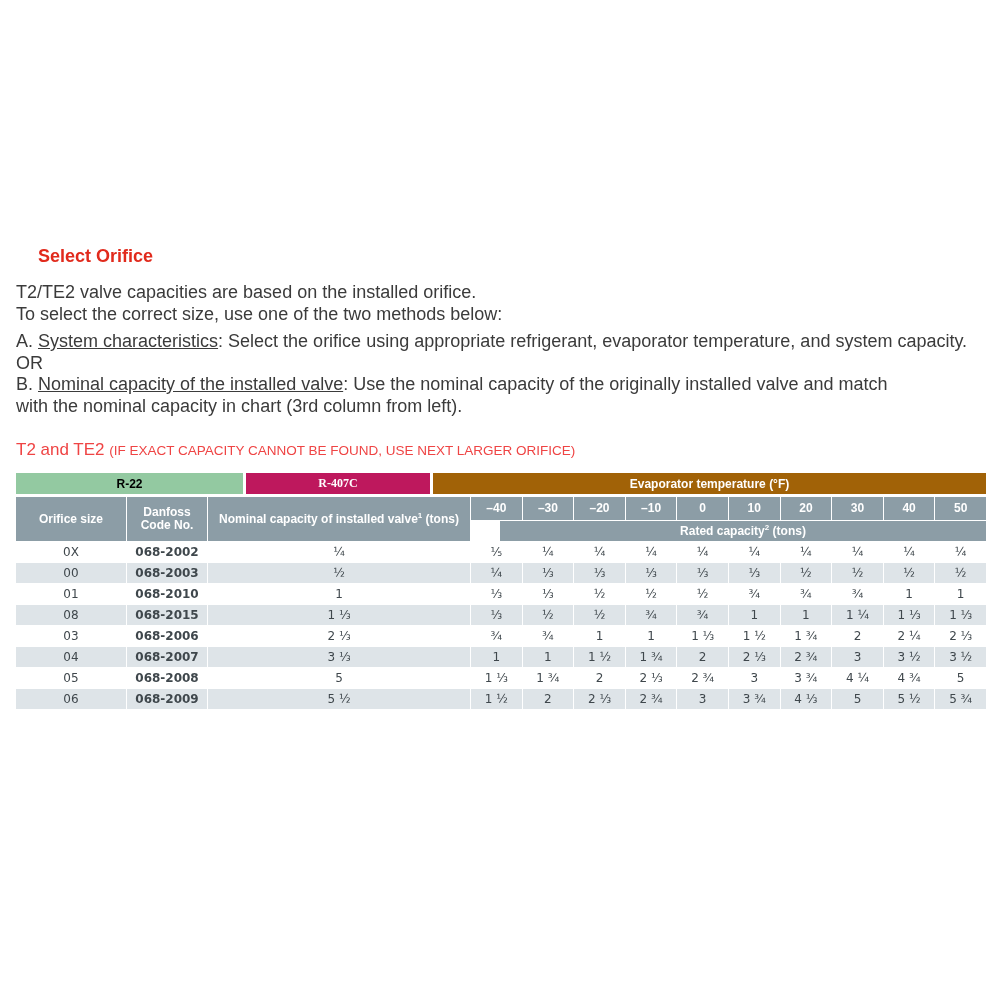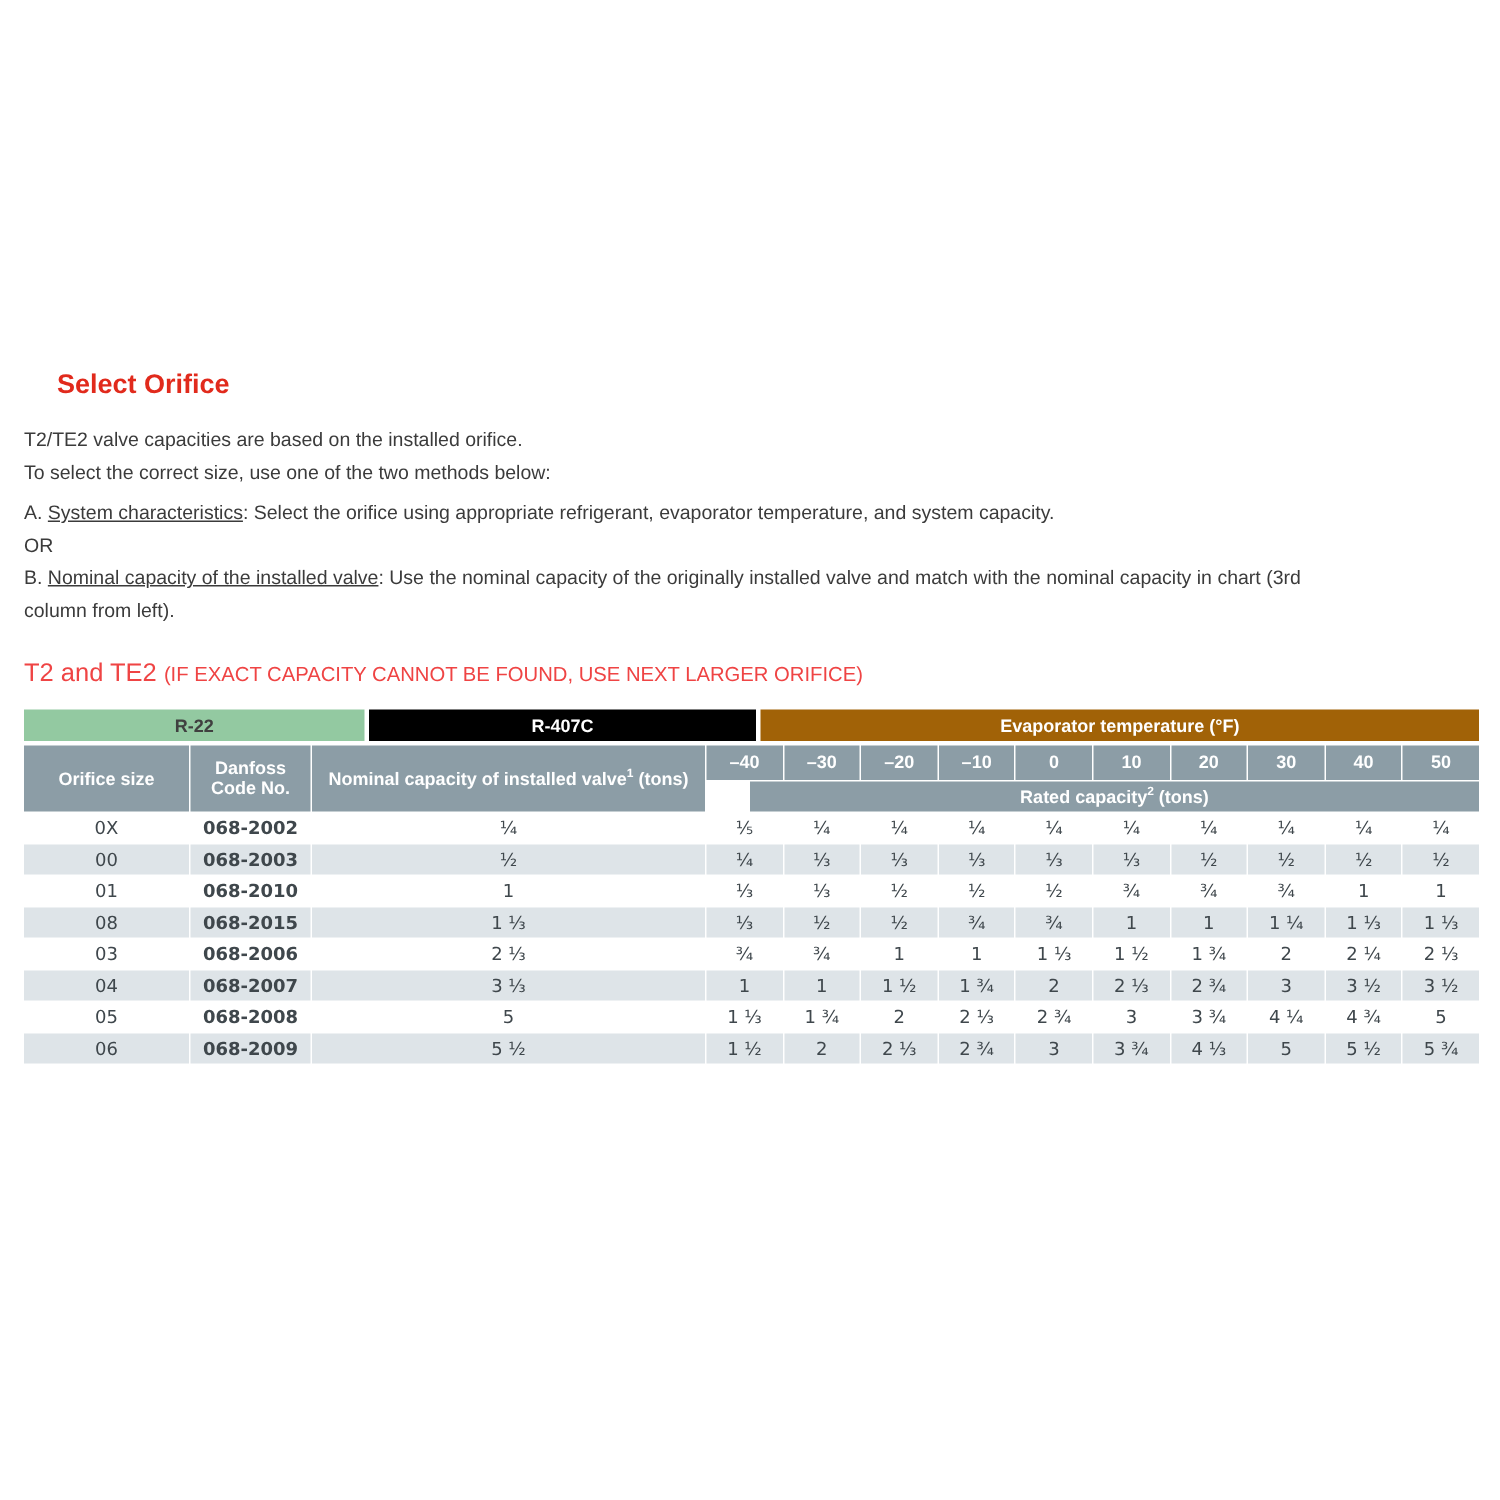--- a/index.html
+++ b/index.html
@@ -2,38 +2,38 @@
 <html><head>
 <meta charset="utf-8">
 <style>
   html,body{margin:0;padding:0;background:#ffffff;}
   body{width:1000px;height:1000px;position:relative;overflow:hidden;
        font-family:"Liberation Sans","DejaVu Sans",sans-serif;color:#3b3b3b;}
   .content{position:absolute;left:16px;top:246px;width:970px;}
 
   
   .select-heading{margin:0 0 15px 22px;font-size:18px;font-weight:bold;color:#e12a1c;}
-  .intro p{margin:0;font-size:13px;line-height:21.5px;color:#3b3b3b;}
+  .intro p{margin:0;font-size:18px;line-height:21.5px;color:#3b3b3b;}
   .gap-s{height:6px;}
   .or-line{margin-left:134px;font-size:14.5px;line-height:21.5px;}
   .underlined{text-decoration:underline;}
   .item-b{max-width:884px;}
 
   
   .page-title{margin:33px 0 0 0;font-size:27px;font-weight:bold;color:#29282a;letter-spacing:.2px;}
   .table-subtitle{margin:16px 0 12px 0;color:#ef4444;font-weight:normal;}
   .table-subtitle .model{font-size:17px;}
   .table-subtitle .note{font-size:13.5px;}
 
   
   .band{display:flex;gap:3px;width:970px;margin-top:11px;}
   .band-cell{height:21px;display:flex;align-items:center;justify-content:center;
              font-size:12px;font-weight:bold;}
-  .band-r22{width:227px;background:#93c9a1;color:#404040;}
-  .band-r407c{width:258px;background:#000000;color:#ffffff;}
+  .band-r22{width:227px;background:#93c9a1;color:#000000;}
+  .band-r407c{width:184px;background:#be185d;color:#ffffff;font-family:Liberation Serif, serif;}
   .band-evap{flex:1;background:#a16207;color:#ffffff;}
 
   
   .tbl{display:grid;width:970px;margin-top:3px;gap:1px;
        grid-template-columns:110px 80px 262px repeat(10,1fr);
        grid-template-rows:23px 20px;grid-auto-rows:20px;}
   .cell{display:flex;align-items:center;justify-content:center;text-align:center;
         font-size:12px;color:#3f474c;background:#ffffff;
         font-family:"DejaVu Sans","Liberation Sans",sans-serif;}
   .hcell{background:#8c9da6;color:#ffffff;font-weight:bold;line-height:13px;

